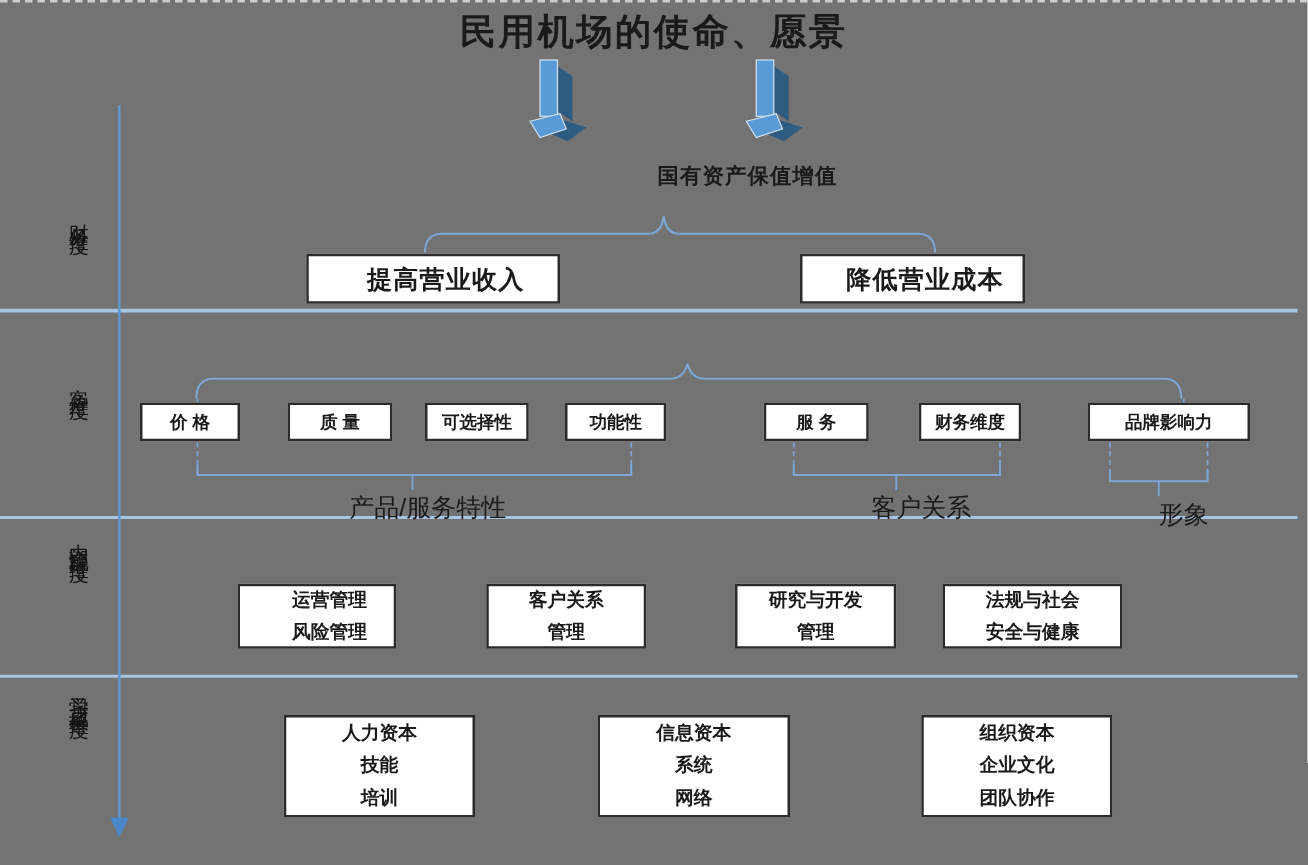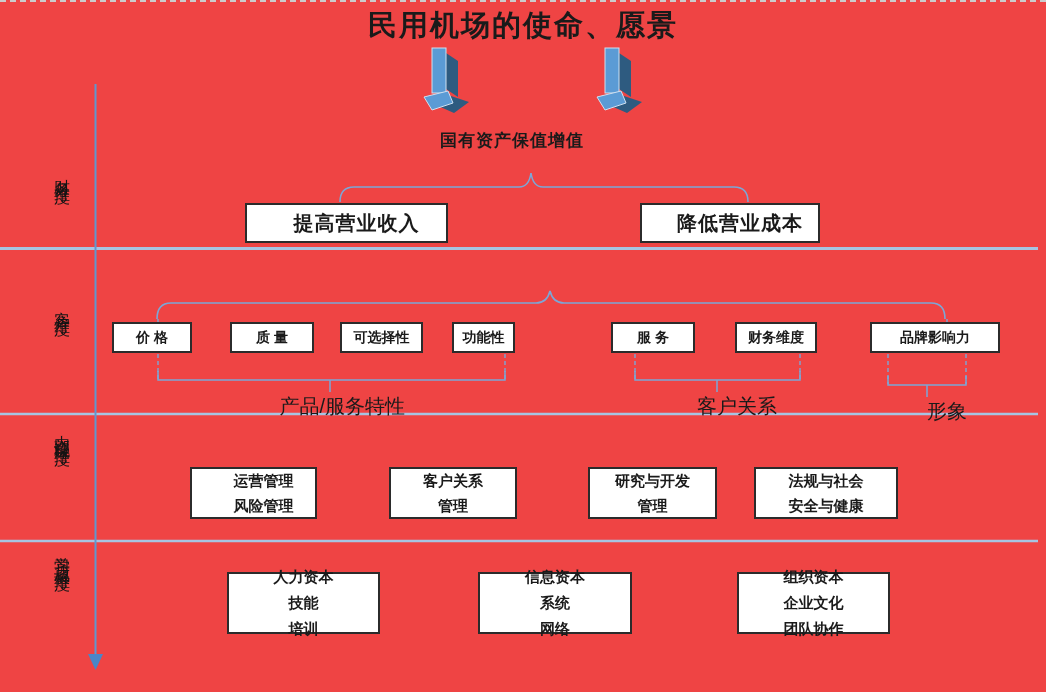--- a/index.html
+++ b/index.html
@@ -1,36 +1,36 @@
 <!DOCTYPE html>
 <html><head>
 <meta charset="utf-8">
 <style>
   html,body{margin:0;padding:0;background:#fff;}
   #canvas{
-    position:relative;width:1046px;height:692px;background:#ef4444;overflow:hidden;
+    position:relative;width:1046px;height:692px;background:#737373;overflow:hidden;
     font-family:"Liberation Sans","DejaVu Sans",sans-serif;color:#1a1a1a;
   }
   .abs{position:absolute;}
   #top-dashed{left:0;top:0;width:1046px;height:0;border-top:2px dashed #cccccc;}
   #main-title{left:0;top:6px;width:1046px;text-align:center;font-size:29px;font-weight:bold;letter-spacing:2px;}
-  #financial-goal{left:440px;top:129px;width:230px;text-align:left;font-size:17px;font-weight:bold;letter-spacing:1px;}
+  #financial-goal{left:440px;top:129px;width:230px;text-align:right;font-size:17px;font-weight:bold;letter-spacing:1px;}
   #customer-prop{left:478px;top:265px;width:160px;text-align:center;font-size:16px;font-weight:bold;letter-spacing:1px;}
   .dim-label{
     writing-mode:vertical-rl;text-orientation:upright;
     font-size:16px;letter-spacing:3px;color:#141414;left:54px;line-height:1;
   }
   .box{
     border:2px solid #2b2b2b;background:#ffffff;display:flex;align-items:center;justify-content:center;
     text-align:center;font-weight:bold;box-sizing:border-box;
   }
   .fin-box{height:40px;top:203px;font-size:20px;letter-spacing:1px;padding-left:20px;}
   .cus-box{height:31px;top:322px;font-size:14px;border-width:2px;}
   .int-box{height:52px;top:467px;font-size:15px;line-height:25px;white-space:pre-line;}
-  .lrn-box{height:62px;top:572px;font-size:15px;line-height:26px;white-space:pre-line;}
+  .lrn-box{height:82px;top:572px;font-size:15px;line-height:26px;white-space:pre-line;}
   .group-label{font-size:20px;font-weight:normal;text-align:right;}
   svg{position:absolute;left:0;top:0;}
 </style>
 </head>
 <body>
 
 <div id="canvas">
 
   <svg width="1046" height="692" viewBox="0 0 1046 692">
 
@@ -82,21 +82,21 @@
   <div class="abs dim-label" style="top:298px;">客户维度</div>
   <div class="abs dim-label" style="top:422px;">内部流程维度</div>
   <div class="abs dim-label" style="top:544px;">学习与成长维度</div>
 
   <div class="abs box fin-box" style="left:245px;width:203px;">提高营业收入</div>
   <div class="abs box fin-box" style="left:640px;width:180px;">降低营业成本</div>
 
   <div class="abs box cus-box" style="left:112px;width:80px;">价 格</div>
   <div class="abs box cus-box" style="left:230px;width:84px;">质 量</div>
   <div class="abs box cus-box" style="left:340px;width:83px;">可选择性</div>
-  <div class="abs box cus-box" style="left:452px;width:63px;">功能性</div>
+  <div class="abs box cus-box" style="left:452px;width:81px;">功能性</div>
   <div class="abs box cus-box" style="left:611px;width:84px;text-align:right;">服 务</div>
   <div class="abs box cus-box" style="left:735px;width:82px;">财务维度</div>
   <div class="abs box cus-box" style="left:870px;width:130px;">品牌影响力</div>
 
   <div class="abs group-label" style="left:255px;top:393px;width:150px;">产品/服务特性</div>
   <div class="abs group-label" style="left:657px;top:393px;width:120px;">客户关系</div>
   <div class="abs group-label" style="left:887px;top:398px;width:80px;">形象</div>
 
   <div class="abs box int-box" style="left:190px;width:127px;padding-left:20px;">运营管理
 风险管理</div>

